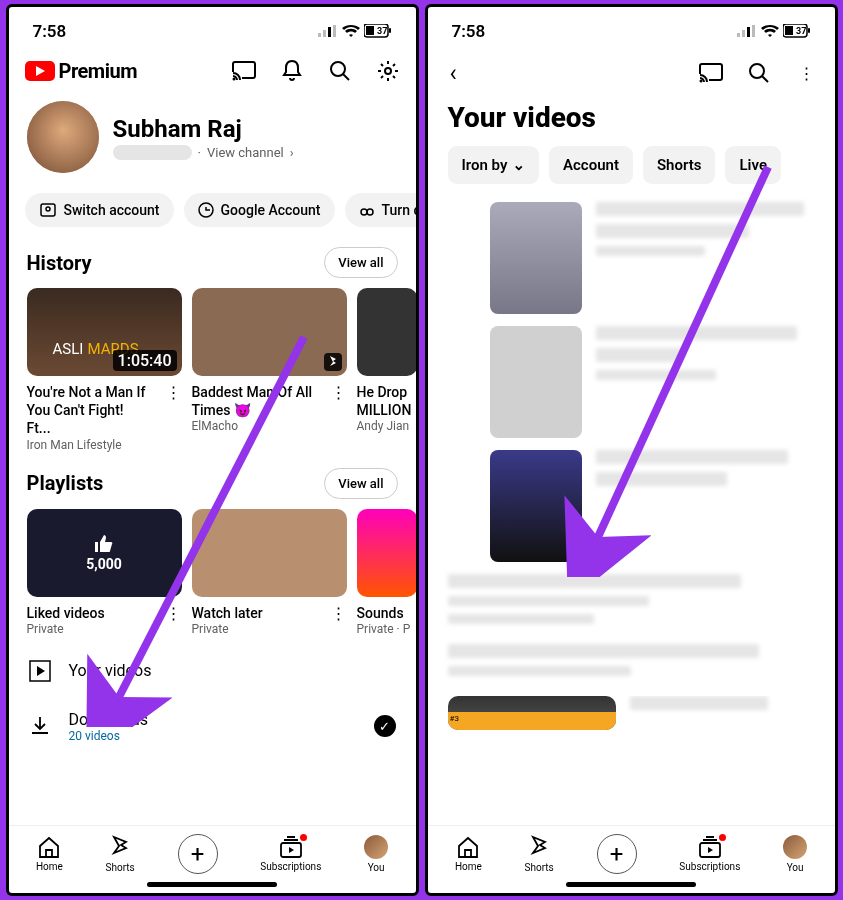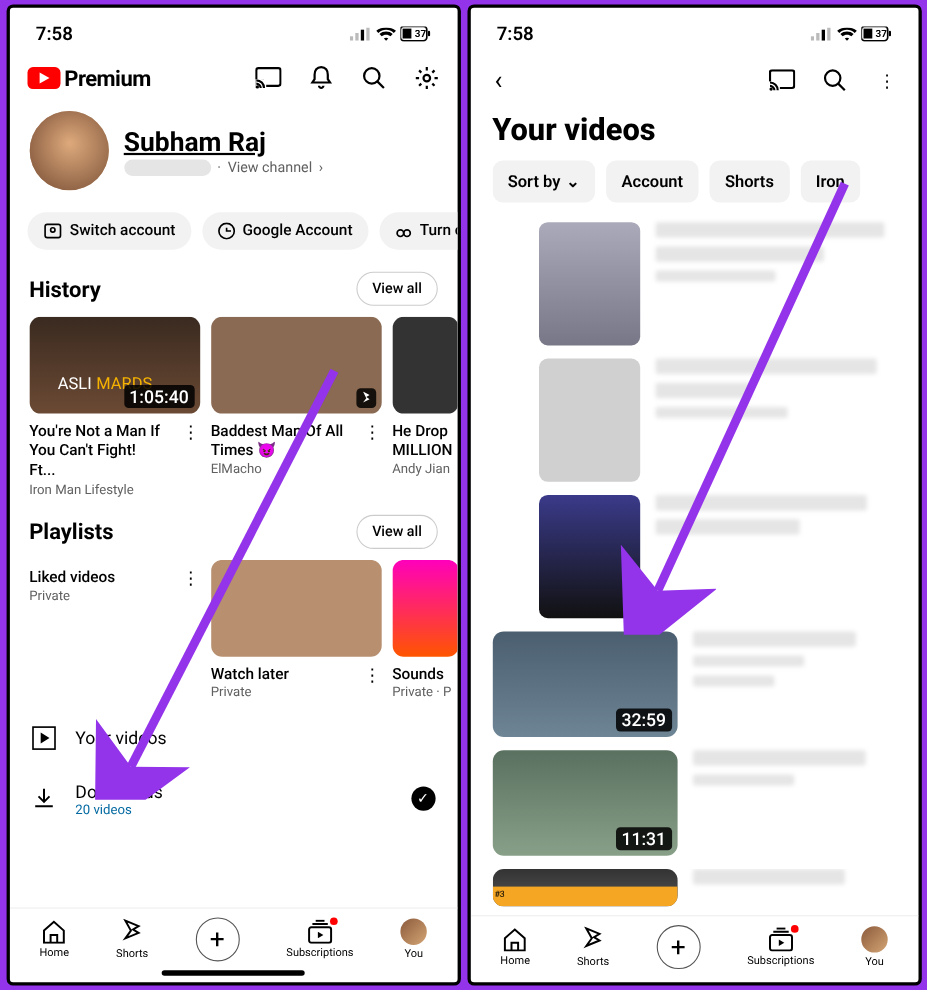--- a/index.html
+++ b/index.html
@@ -9,21 +9,21 @@
 .status-right { display: flex; align-items: center; gap: 4px; font-size: 14px; }
 .topbar { display: flex; justify-content: space-between; padding: 10px 16px; }
 .yt-logo { display: flex; align-items: center; gap: 4px; font-weight: 700; font-size: 20px; letter-spacing: -0.5px; }
 .yt-icon { width: 30px; height: 20px; background: #ff0000; border-radius: 5px; position: relative; }
 .yt-icon::after { content: ""; position: absolute; left: 11px; top: 5px; border-left: 9px solid #fff; border-top: 5px solid transparent; border-bottom: 5px solid transparent; }
 .topbar-icons { display: flex; gap: 24px; align-items: center; }
 .icon-btn { width: 24px; height: 24px; display: flex; align-items: center; justify-content: center; }
 .profile-section { display: flex; align-items: center; gap: 14px; padding: 8px 18px 14px; }
 .avatar { width: 72px; height: 72px; border-radius: 50%; background: linear-gradient(135deg, #8b5a3c, #d4a574); position: relative; overflow: hidden; }
 .avatar::after { content: ""; position: absolute; inset: 0; background: radial-gradient(circle at 50% 40%, rgba(255,200,150,0.6), rgba(100,60,40,0.8)); }
-.profile-name { font-size: 24px; font-weight: 700; text-decoration: underline; }
+.profile-name { font-size: 24px; font-weight: 700; }
 .profile-sub { display: flex; align-items: center; gap: 6px; font-size: 13px; color: #606060; margin-top: 2px; }
 .blurred { background: #e5e5e5; color: transparent; border-radius: 10px; padding: 0 20px; filter: blur(0.5px); }
 .chips-row { display: flex; gap: 10px; padding: 6px 16px 14px; overflow-x: hidden; }
 .chip { background: #f2f2f2; border-radius: 18px; padding: 9px 14px; font-size: 14px; font-weight: 500; display: flex; align-items: flex-start; gap: 7px; white-space: nowrap; }
 .sec-header { display: flex; justify-content: space-between; align-items: center; padding: 6px 18px 10px; }
 .sec-title { font-size: 20px; font-weight: 700; }
 .viewall { border: 1px solid #ccc; border-radius: 16px; padding: 7px 13px; font-size: 13px; font-weight: 500; }
 .hscroll { display: flex; gap: 10px; padding: 0 18px 10px; overflow: hidden; }
 .card { width: 155px; flex-shrink: 0; }
 .thumb { width: 155px; height: 88px; border-radius: 10px; background: #555; position: relative; overflow: hidden; }
@@ -201,20 +201,26 @@
       <div class="card-channel">Andy Jian</div>
     </div>
   </div>
 
   <div class="sec-header">
     <div class="sec-title">Playlists</div>
     <div class="viewall">View all</div>
   </div>
   <div class="hscroll">
     <div class="card">
+      <div class="thumb liked-thumb">
+          <svg width="22" height="20" viewBox="0 0 22 20">
+            <path d="M2 8h3v10H2zM7 18V8l4-7c1 0 2 1 2 3l-1 4h6c1 0 2 1 1 2l-2 7c0 1-1 1-1 1z" fill="#fff"></path>
+          </svg>
+          <div style="font-size:14px;font-weight:700;margin-top:2px">5,000</div>
+        </div>
       <div class="card-row">
           <div>
             <div class="card-title">Liked videos</div>
             <div class="card-channel">Private</div>
           </div>
           <div>⋮</div>
         </div>
     </div>
     <div class="card">
       <div class="thumb" style="background:#b89070"></div>
@@ -331,26 +337,26 @@
           </svg>
         </div>
       <div class="icon-btn">⋮</div>
     </div>
   </div>
 
   <div class="page-title">Your videos</div>
 
   <div class="filter-chips">
     <div class="fchip">
-        <span>Sort by</span>
+        <span>Iron by</span>
         <span>⌄</span>
       </div>
     <div class="fchip">Account</div>
     <div class="fchip">Shorts</div>
-    <div class="fchip">Iron</div>
+    <div class="fchip">Live</div>
   </div>
 
   <div class="vlist">
     <div class="vrow">
       <div class="vthumb-short" style="background:linear-gradient(#aab,#778)"></div>
       <div class="vinfo">
           <div class="blur-line" style="width:95%"></div>
           <div class="blur-line" style="width:70%"></div>
           <div class="blur-line" style="width:50%;height:10px"></div>
         </div>
@@ -364,33 +370,27 @@
         </div>
     </div>
     <div class="vrow">
       <div class="vthumb-short" style="background:linear-gradient(#3a3a8a,#111)"></div>
       <div class="vinfo">
           <div class="blur-line" style="width:88%"></div>
           <div class="blur-line" style="width:60%"></div>
         </div>
     </div>
     <div class="vrow">
-      <div class="vthumb-wide game-thumb">
-          <div class="duration-badge">32:59</div>
-        </div>
       <div class="vinfo">
           <div class="blur-line" style="width:80%"></div>
           <div class="blur-line" style="width:55%;height:10px"></div>
           <div class="blur-line" style="width:40%;height:10px"></div>
         </div>
     </div>
     <div class="vrow">
-      <div class="vthumb-wide game-thumb2">
-          <div class="duration-badge">11:31</div>
-        </div>
       <div class="vinfo">
           <div class="blur-line" style="width:85%"></div>
           <div class="blur-line" style="width:50%;height:10px"></div>
         </div>
     </div>
     <div class="vrow" style="height:34px;overflow:hidden">
       <div class="vthumb-wide bthumb3" style="height:34px">
           <div class="orange-strip">#3</div>
         </div>
       <div class="vinfo">

